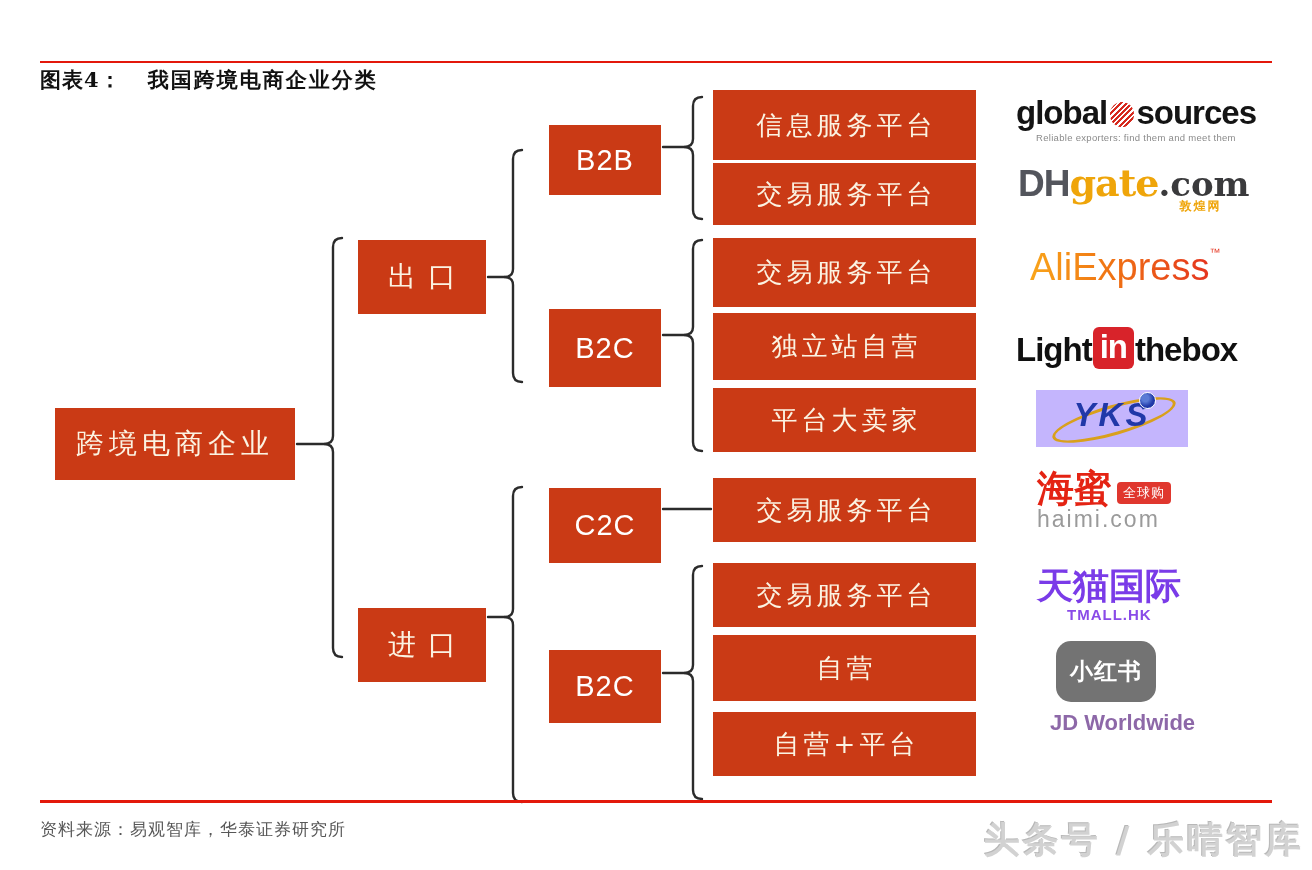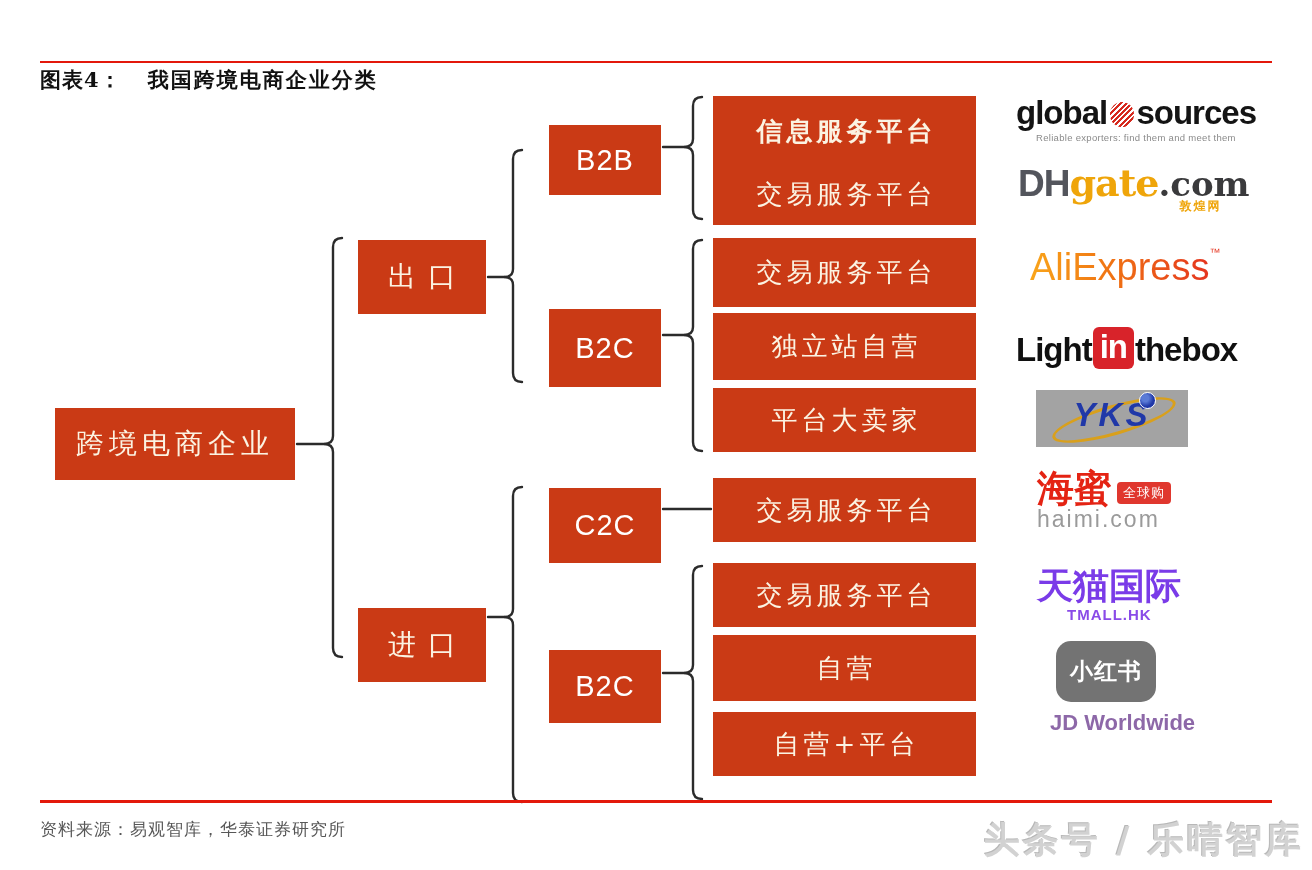--- a/index.html
+++ b/index.html
@@ -22,21 +22,21 @@
   .node-l1     { left:358px; width:128px; height:74px; font-size:28px; letter-spacing:12px; text-indent:12px; }
   .node-export { top:240px; }
   .node-import { top:608px; }
   .node-mid    { left:549px; width:112px; color:#ffffff; font-family:"Liberation Sans", sans-serif;
                  font-size:29px; font-weight:400; letter-spacing:1px;margin-top:13px; }
   .node-b2b    { top:112px; height:70px; }
   .node-b2c-ex { top:296px; height:78px; }
   .node-c2c    { top:475px; height:75px; }
   .node-b2c-im { top:637px; height:73px; }
   .leaf        { left:713px; width:263px; font-size:26px; letter-spacing:4px; text-indent:4px; }
-  .leaf-1 { top:96px;  height:70px;font-weight:bold; }
+  .leaf-1 { top:90px;  height:70px; }
   .leaf-2 { top:163px; height:62px; }
   .leaf-3 { top:238px; height:69px; }
   .leaf-4 { top:313px; height:67px; }
   .leaf-5 { top:388px; height:64px; }
   .leaf-6 { top:478px; height:64px; }
   .leaf-7 { top:563px; height:64px; }
   .leaf-8 { top:635px; height:66px; }
   .leaf-9 { top:712px; height:64px; }
 
   svg.connectors { position:absolute; left:0; top:0; }
@@ -61,21 +61,21 @@
   .ae { left:1030px; top:246px; }
   .ae-name { font-size:38px; font-weight:500; letter-spacing:0;
              background:linear-gradient(90deg,#F9A51A 0%,#F07313 45%,#E5341F 100%);
              -webkit-background-clip:text; background-clip:text; color:transparent; }
   .ae-tm { font-size:11px; color:#E5341F; vertical-align:top; }
   
   .litb { left:1016px; top:318px; font-size:33px; font-weight:bold; color:#101010; letter-spacing:-1px;margin-top:12px; }
   .litb-in { display:inline-block; background:#D8232A; color:#ffffff; border-radius:6px;
              padding:1px 7px 3px 7px; margin:0 1px; transform:translateY(-3px); }
   
-  .yks { left:1036px; top:390px; width:152px; height:57px; background:#a3a3a3; overflow:hidden; }
+  .yks { left:1036px; top:390px; width:152px; height:57px; background:#c4b5fd; overflow:hidden; }
   .yks-ellipse { position:absolute; left:14px; top:15px; width:128px; height:30px; border:3px solid #D9A01C;
                  border-radius:50%; transform:rotate(-16deg); }
   .yks-name { position:absolute; left:0; top:8px; width:100%; text-align:center; font-size:33px; font-weight:900;
               font-style:italic; color:#2038A8; letter-spacing:3px; line-height:1; }
   .yks-globe { position:absolute; left:103px; top:2px; width:17px; height:17px; border-radius:50%;
                background:radial-gradient(circle at 35% 35%, #5B7BD6 0 25%, #2038A8 60%);
                border:1.5px solid #ffffff; }
   
   .hm { left:1037px; top:470px; }
   .hm-row { display:flex; align-items:flex-end; }

